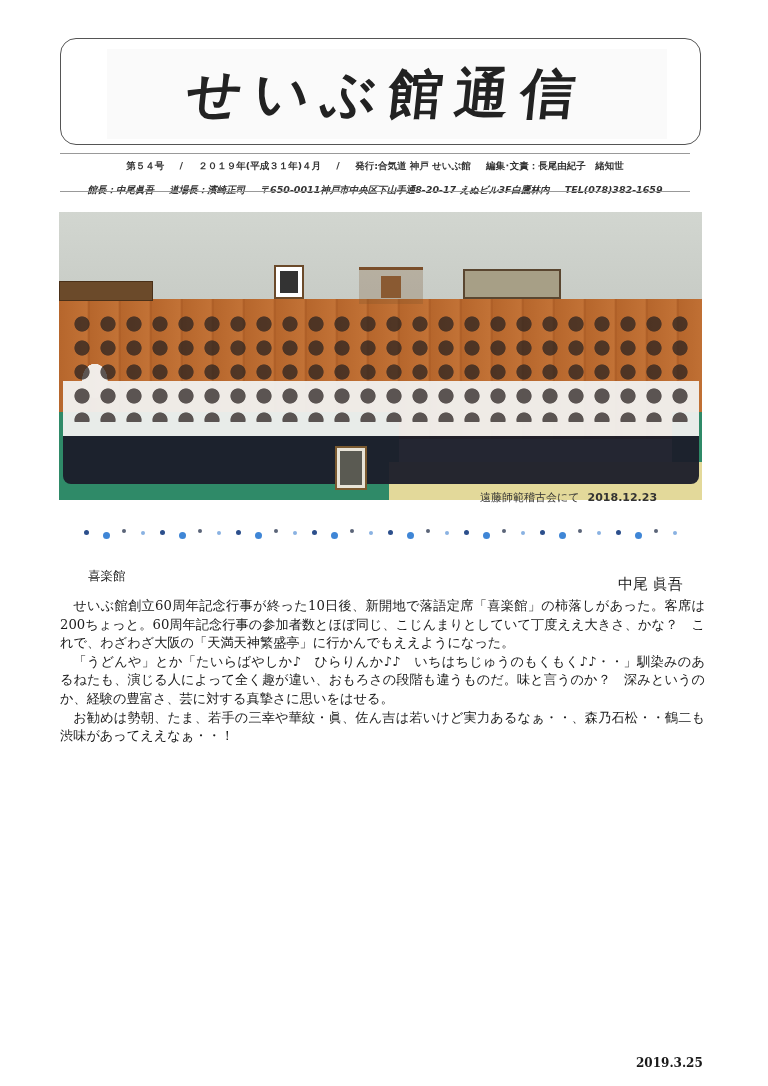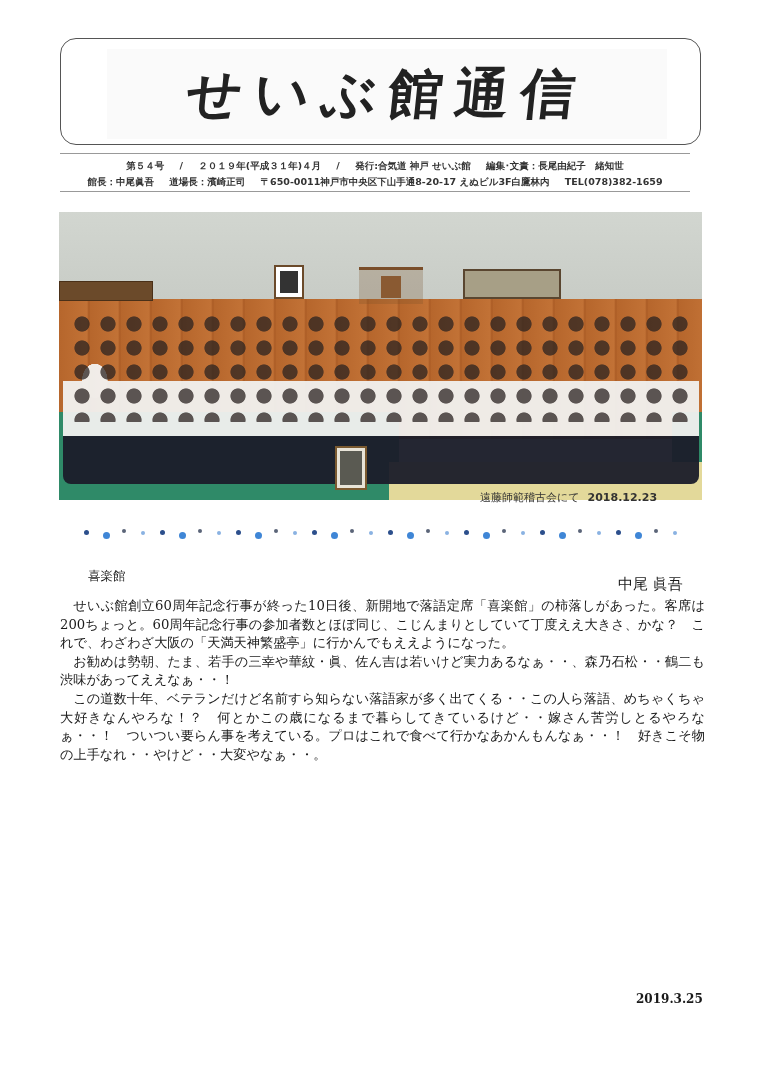--- a/index.html
+++ b/index.html
@@ -12,21 +12,21 @@
                     background: #fafafa; display: flex; align-items: center; justify-content: center; }
   .masthead-title { font-family: "DejaVu Serif", serif; font-weight: bold; font-size: 54px;
                     letter-spacing: 12px; color: #222; transform: skewX(-6deg); }
 
   .meta-rule-top { position: absolute; left: 60px; top: 153px; width: 630px; height: 0;
                    border-top: 1.5px solid #999; }
   .meta-line { position: absolute; left: 60px; width: 630px; text-align: center;
                font-family: "DejaVu Sans", sans-serif; font-size: 9.5px; font-weight: bold;
                color: #333; white-space: nowrap; }
   .meta-line1 { top: 160px; }
-  .meta-line2 { top: 176px; }
+  .meta-line2 { top: 184px; font-style: italic; }
   .meta-line span { margin: 8px 6px; }
   .meta-rule-bottom { position: absolute; left: 60px; top: 191px; width: 630px; height: 0;
                       border-top: 1.5px solid #999; }
 
   .photo { position: absolute; left: 59px; top: 212px; width: 643px; height: 288px; overflow: hidden;
            background: #cfd3cd; }
   .photo .wall { position: absolute; left: 0; top: 0; width: 100%; height: 87px;
                  background: linear-gradient(#d2d6d0, #c8ccc6); }
   .photo .wood { position: absolute; left: 0; top: 87px; width: 100%; height: 140px;
                  background: repeating-linear-gradient(90deg, #b6662c 0, #c27236 28px, #a95a24 30px, #b6662c 31px); }
@@ -59,21 +59,21 @@
   .caption .date { font-weight: bold; margin-left: 8px; }
 
   .dots { position: absolute; left: 84px; top: 528px; width: 600px; height: 16px; }
   .dot { position: absolute; border-radius: 50%; }
 
   .article-title { position: absolute; left: 88px; top: 558px; font-size: 12.5px; margin-top: 10px; }
   .author { position: absolute; left: 618px; top: 575px; font-size: 15px; }
   .article-body { position: absolute; left: 60px; top: 597px; width: 645px; font-size: 13.2px;
                   line-height: 18.6px; text-align: justify; }
   .article-body p { margin: 0; text-indent: 1em; }
-  .sign-date { position: absolute; left: 636px; top: 992px; font-size: 12px; font-weight: bold; }
+  .sign-date { position: absolute; left: 636px; top: 1056px; font-size: 12px; font-weight: bold; }
 </style>
 </head>
 <body>
 
 <div class="masthead">
   <div class="masthead-inner">
     <div class="masthead-title">せいぶ館通信</div>
   </div>
 </div>
 
@@ -145,16 +145,16 @@
     <span class="dot" style="left: 532px; top: 2px; width: 5px; height: 5px; background: rgb(44, 79, 140);"></span>
     <span class="dot" style="left: 551px; top: 4px; width: 7px; height: 7px; background: rgb(63, 134, 214);"></span>
     <span class="dot" style="left: 570px; top: 1px; width: 4px; height: 4px; background: rgb(90, 100, 120);"></span>
     <span class="dot" style="left: 589px; top: 3px; width: 4px; height: 4px; background: rgb(138, 178, 226);"></span>
   </div>
 
 <div class="article-title">喜楽館</div>
 <div class="author">中尾 眞吾</div>
 <div class="article-body">
   <p>せいぶ館創立60周年記念行事が終った10日後、新開地で落語定席「喜楽館」の柿落しがあった。客席は200ちょっと。60周年記念行事の参加者数とほぼ同じ、こじんまりとしていて丁度ええ大きさ、かな？　これで、わざわざ大阪の「天満天神繁盛亭」に行かんでもええようになった。</p>
+  <p>「うどんや」とか「たいらばやしか♪　ひらりんか♪♪　いちはちじゅうのもくもく♪♪・・」馴染みのあるねたも、演じる人によって全く趣が違い、おもろさの段階も違うものだ。味と言うのか？　深みというのか、経験の豊富さ、芸に対する真摯さに思いをはせる。</p>
   <p>お勧めは勢朝、たま、若手の三幸や華紋・眞、佐ん吉は若いけど実力あるなぁ・・、森乃石松・・鶴二も渋味があってええなぁ・・！</p>
-  <p>この道数十年、ベテランだけど名前すら知らない落語家が多く出てくる・・この人ら落語、めちゃくちゃ大好きなんやろな！？　何とかこの歳になるまで暮らしてきているけど・・嫁さん苦労しとるやろなぁ・・！　ついつい要らん事を考えている。プロはこれで食べて行かなあかんもんなぁ・・！　好きこそ物の上手なれ・・やけど・・大変やなぁ・・。</p>
 </div>
 <div class="sign-date">2019.3.25</div>
 
 </body></html>

